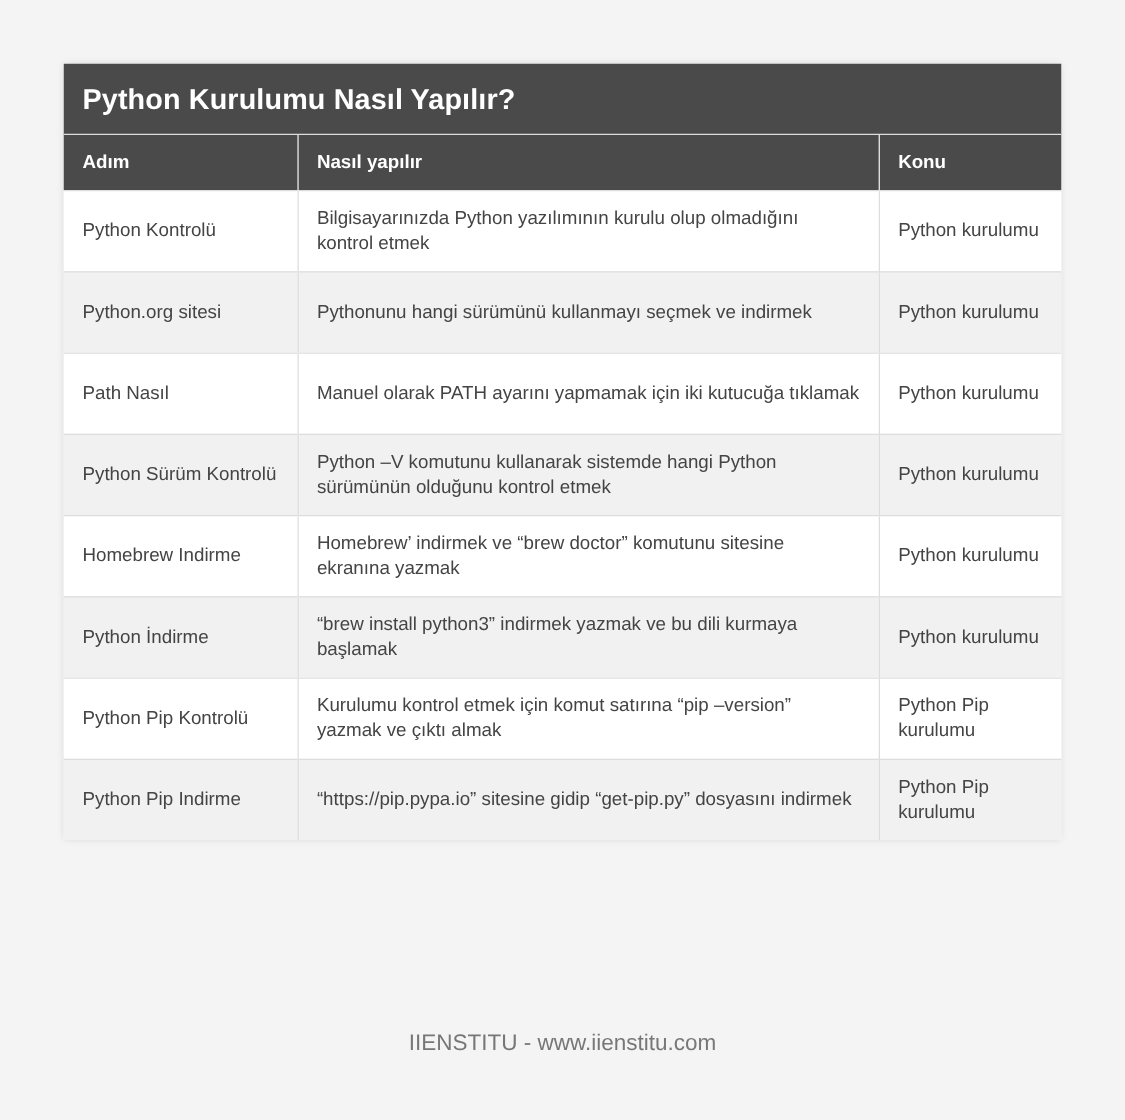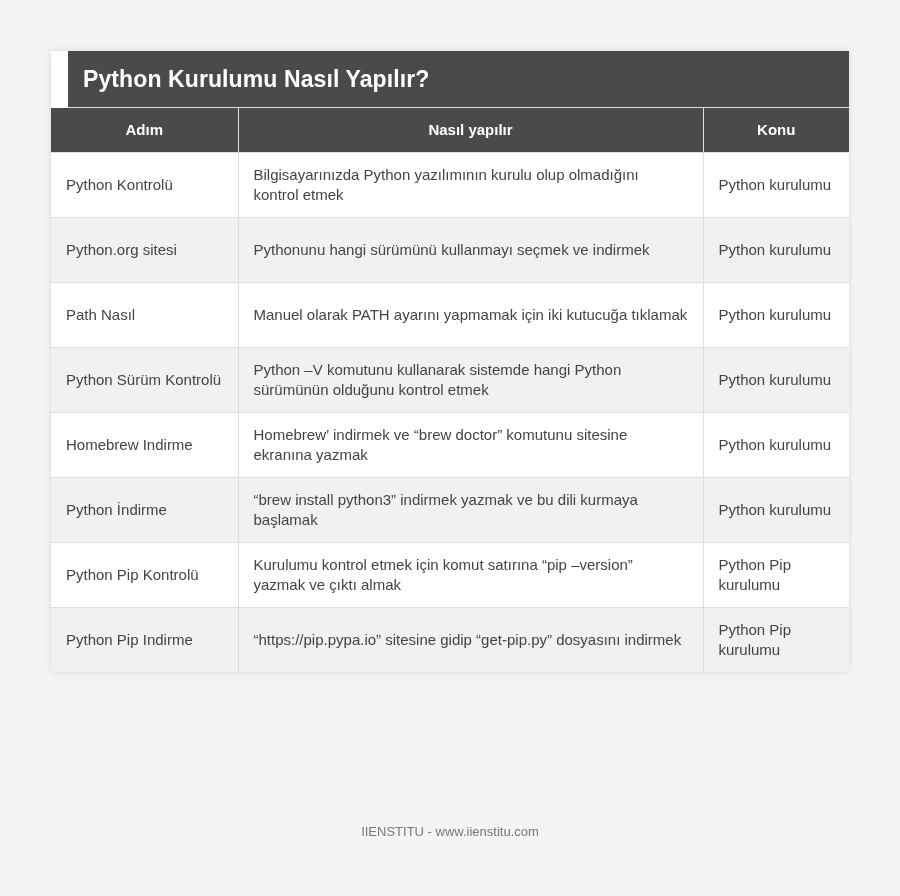--- a/index.html
+++ b/index.html
@@ -23,36 +23,35 @@
       color: #ffffff;
       height: 57px;
       display: flex;
       align-items: center;
       padding-left: 15px;
       font-size: 23px;
       font-weight: bold;
       border-bottom: 1px solid #dddddd;
       box-sizing: border-box;
       letter-spacing: 0.1px;
-      margin-left: 17px;
     }
     table {
       border-collapse: collapse;
       width: 798px;
       table-layout: fixed;
     }
     col.c1 { width: 187px; }
     col.c2 { width: 465px; }
     col.c3 { width: 146px; }
     thead th {
       background: #4a4a4a;
       color: #ffffff;
       font-weight: bold;
       font-size: 15px;
-      text-align: center;
+      text-align: left;
       height: 44px;
       padding: 0 15px;
       box-sizing: border-box;
       border-left: 1px solid #dddddd;
       margin-left: 44px;
     }
     thead th:first-child { border-left: none; }
     tbody td {
       font-size: 15px;
       color: #444444;
@@ -66,21 +65,21 @@
     }
     tbody td:first-child { border-left: none; }
     tbody tr:nth-child(odd) td { background: #ffffff; }
     tbody tr:nth-child(even) td { background: #f1f1f1; }
     .footer {
       position: absolute;
       left: 0;
       top: 824px;
       width: 900px;
       text-align: center;
-      font-size: 13px;
+      font-size: 18px;
       color: #777777;
     }
   </style>
 </head>
 <body>
 
 <div class="wrap">
   <div class="title-bar">Python Kurulumu Nasıl Yapılır?</div>
   <table>
     <colgroup>

